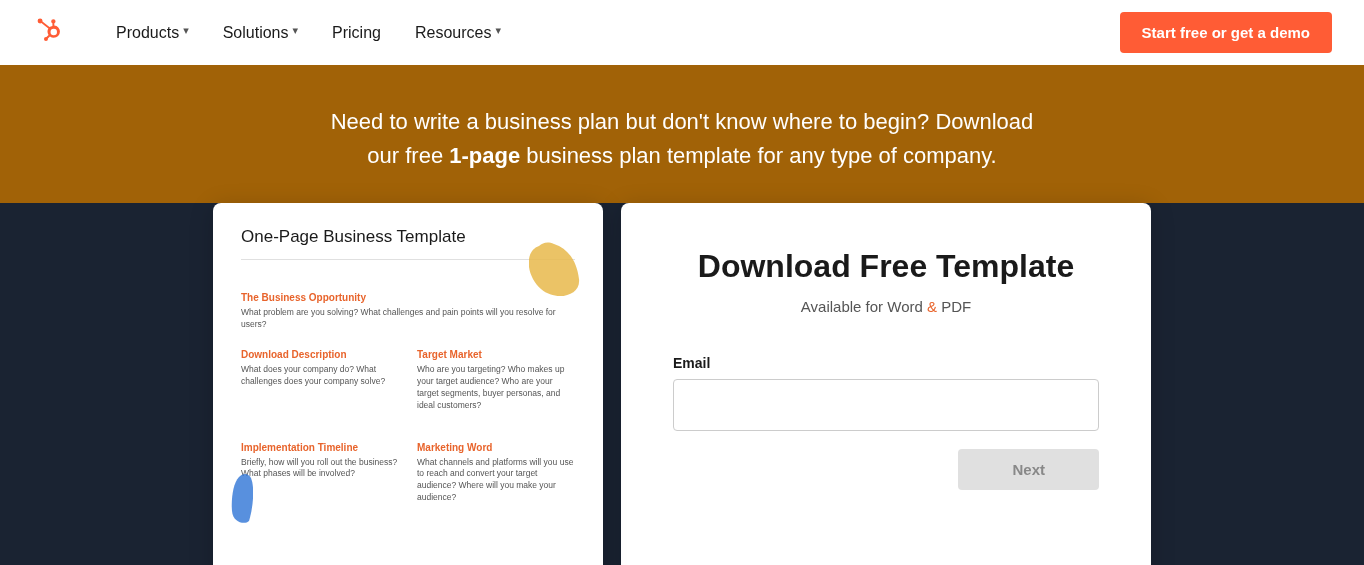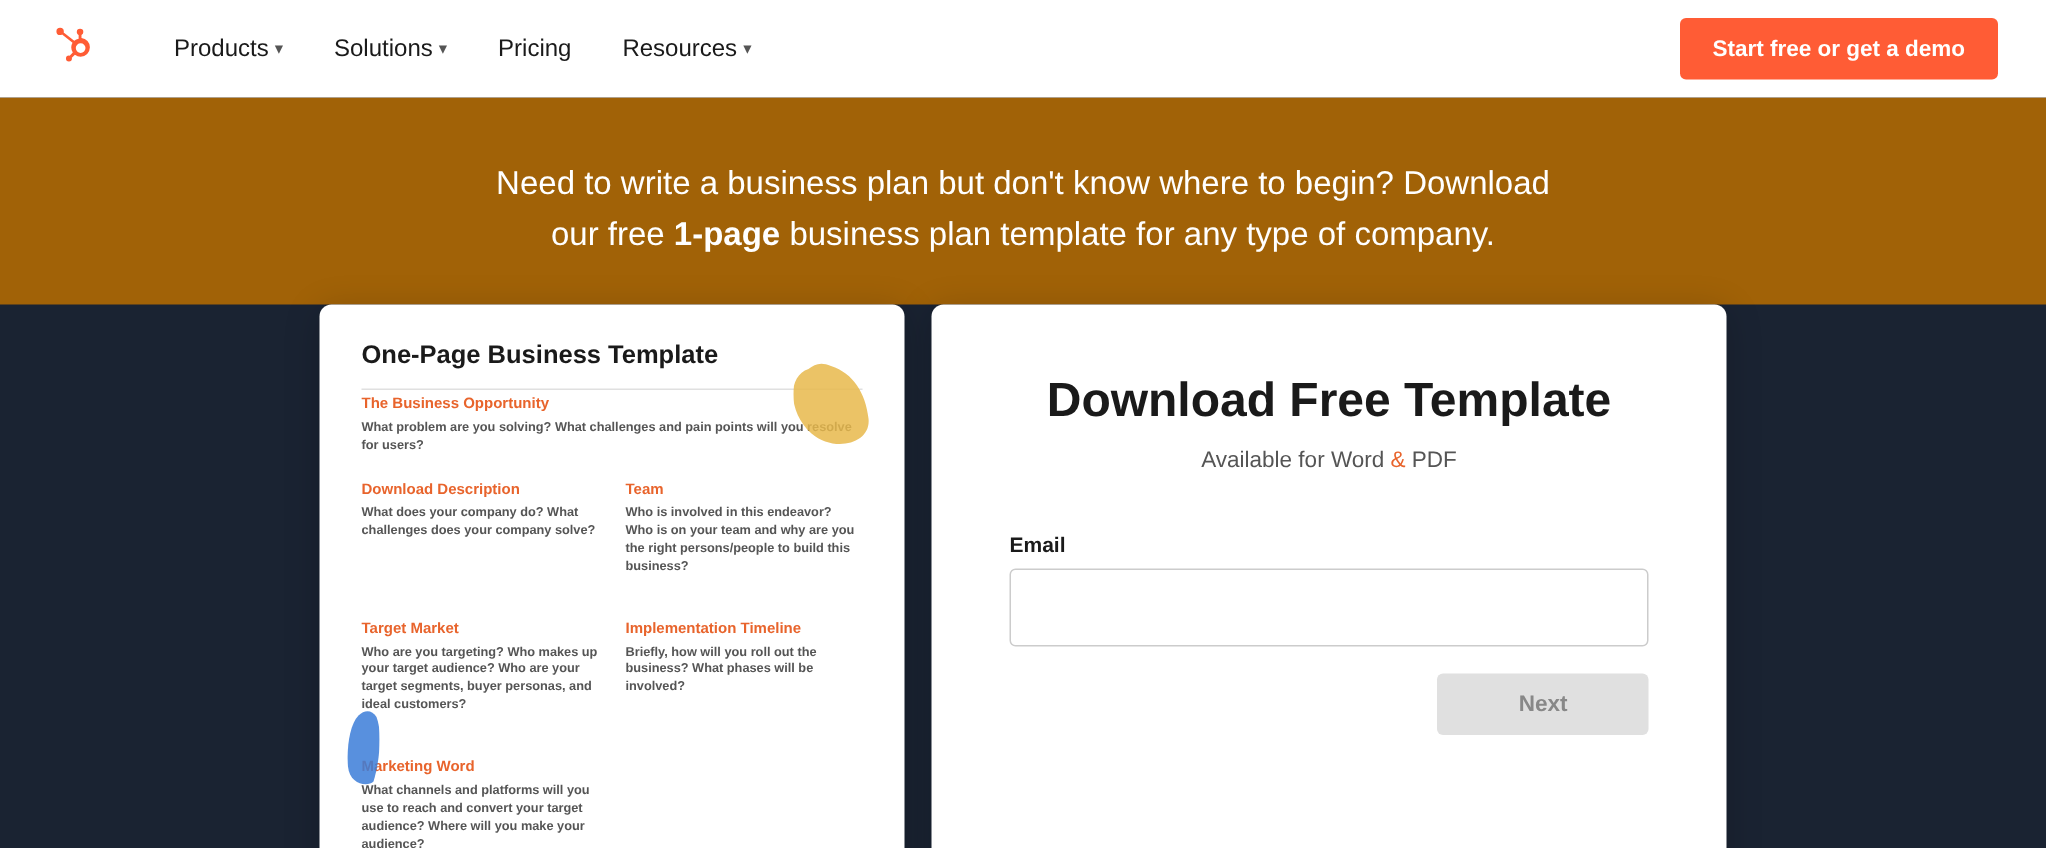--- a/index.html
+++ b/index.html
@@ -22,21 +22,21 @@
     }
     .nav-logo svg { width: 38px; height: 38px; }
     .nav-items {
       display: flex;
       align-items: center;
       gap: 6px;
       flex: 1;
     }
     .nav-item {
       display: flex;
-      align-items: center;
+      align-items: flex-start;
       gap: 4px;
       padding: 8px 14px;
       font-size: 16px;
       font-weight: 500;
       color: #1a1a1a;
       cursor: pointer;
       border-radius: 4px;
       text-decoration: none;
     }
     .nav-item .chevron { font-size: 11px; color: #555; }
@@ -85,40 +85,39 @@
       border-radius: 8px 8px 0 0;
       padding: 24px 28px;
       width: 390px;
       min-height: 380px;
       box-shadow: 0 4px 24px rgba(0,0,0,0.18);
       position: relative;
       overflow: hidden;
     }
     .template-title {
       font-size: 17px;
-      font-weight: 700;
-      color: #1a1a1a;
-      margin-bottom: 4px;
+      font-weight: 400;
+      color: #1a1a1a;
+      margin-bottom: 32px;
       padding-bottom: 12px;
       border-bottom: 1px solid #e0e0e0;
     }
 
     .template-section { margin-bottom: 18px; }
     .template-section-title {
       font-size: 10px;
       font-weight: 700;
       color: #e8642c;
       margin-bottom: 4px;
       text-transform: none;
     }
     .template-section-text {
       font-size: 8.5px;
       color: #555;
       line-height: 1.4;
-      font-weight: bold;
     }
 
     .template-grid {
       display: grid;
       grid-template-columns: 1fr 1fr;
       gap: 12px 18px;
       margin-top: 14px;
     }
 
     .template-blob-right {
@@ -243,24 +242,20 @@
       <div class="template-section-title">The Business Opportunity</div>
       <div class="template-section-text">What problem are you solving? What challenges and pain points will you resolve for users?</div>
     </div>
 
     <div class="template-grid">
       <div class="template-section">
         <div class="template-section-title">Download Description</div>
         <div class="template-section-text">What does your company do? What challenges does your company solve?</div>
       </div>
       <div class="template-section">
-        <div class="template-section-title">Team</div>
-        <div class="template-section-text">Who is involved in this endeavor? Who is on your team and why are you the right persons/people to build this business?</div>
-      </div>
-      <div class="template-section">
         <div class="template-section-title">Target Market</div>
         <div class="template-section-text">Who are you targeting? Who makes up your target audience? Who are your target segments, buyer personas, and ideal customers?</div>
       </div>
       <div class="template-section">
         <div class="template-section-title">Implementation Timeline</div>
         <div class="template-section-text">Briefly, how will you roll out the business? What phases will be involved?</div>
       </div>
       <div class="template-section">
         <div class="template-section-title">Marketing Word</div>
         <div class="template-section-text">What channels and platforms will you use to reach and convert your target audience? Where will you make your audience?</div>

